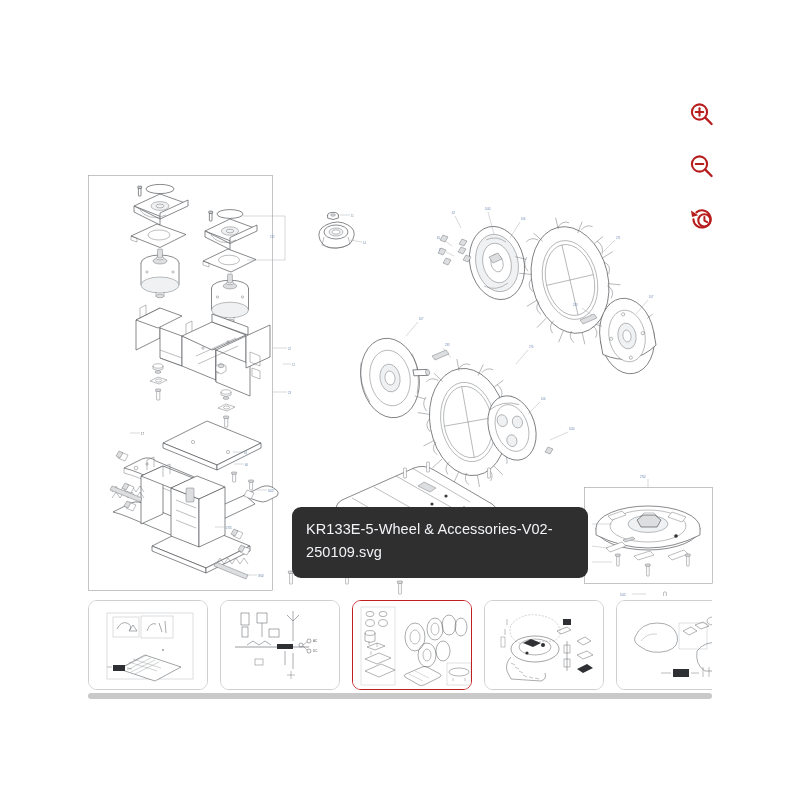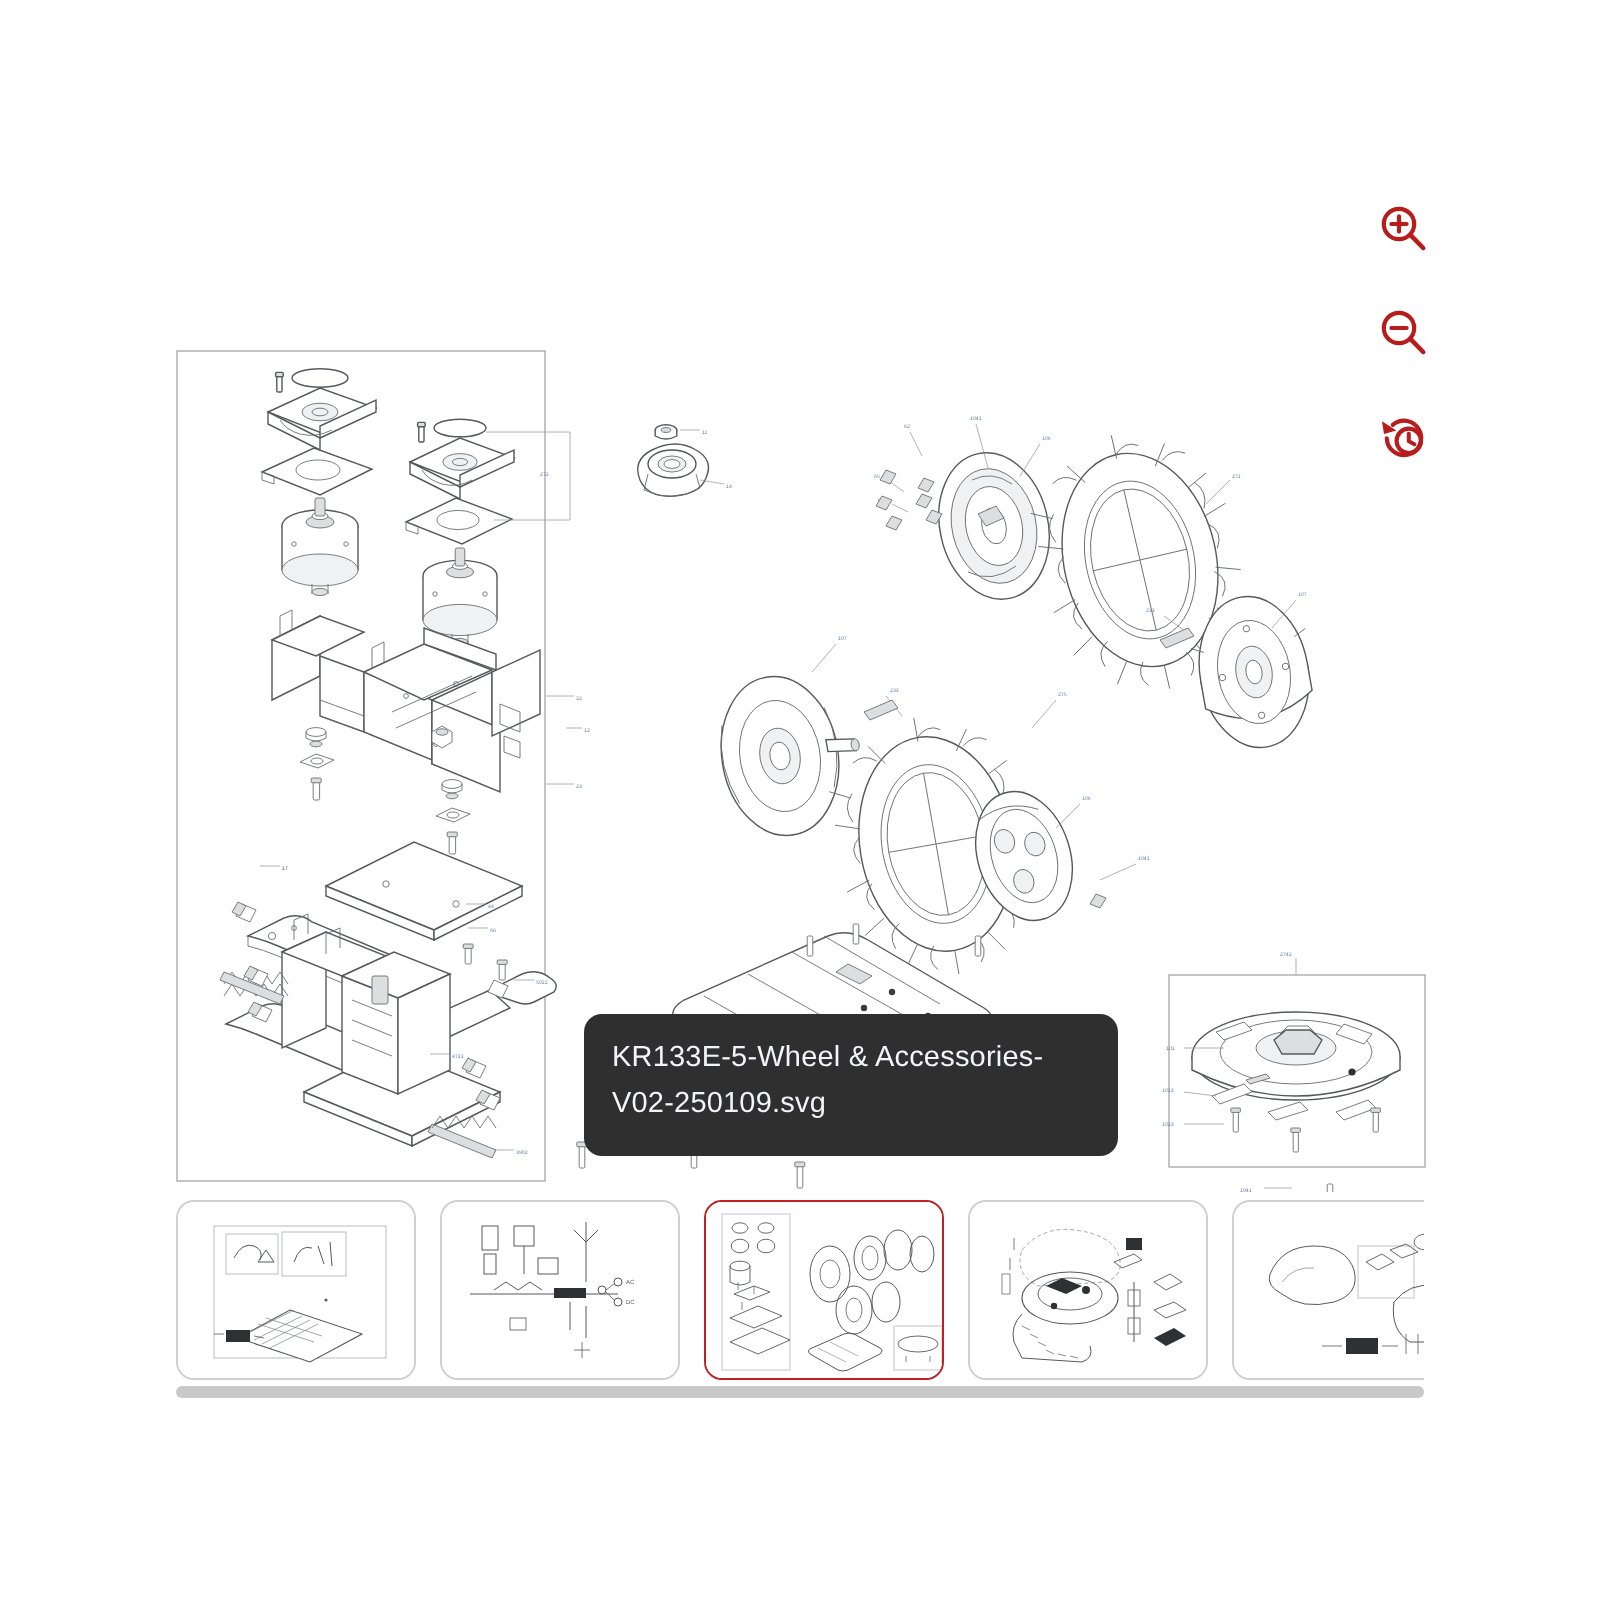--- a/index.html
+++ b/index.html
@@ -61,21 +61,21 @@
     width: 800px;
     height: 596px;
   }
   .diagram-svg { display: block; }
 
   
   .file-tooltip {
     position: absolute;
     left: 292px;
     top: 507px;
-    width: 267px;
+    width: 296px;
     box-sizing: border-box;
     padding: 11px 14px 13px 14px;
     background: #2f2f2f;
     color: #f2f4f8;
     border-radius: 9px;
     font-size: 14.5px;
     line-height: 1.62;
     letter-spacing: 0.1px;
     z-index: 35;
     word-break: break-word;

